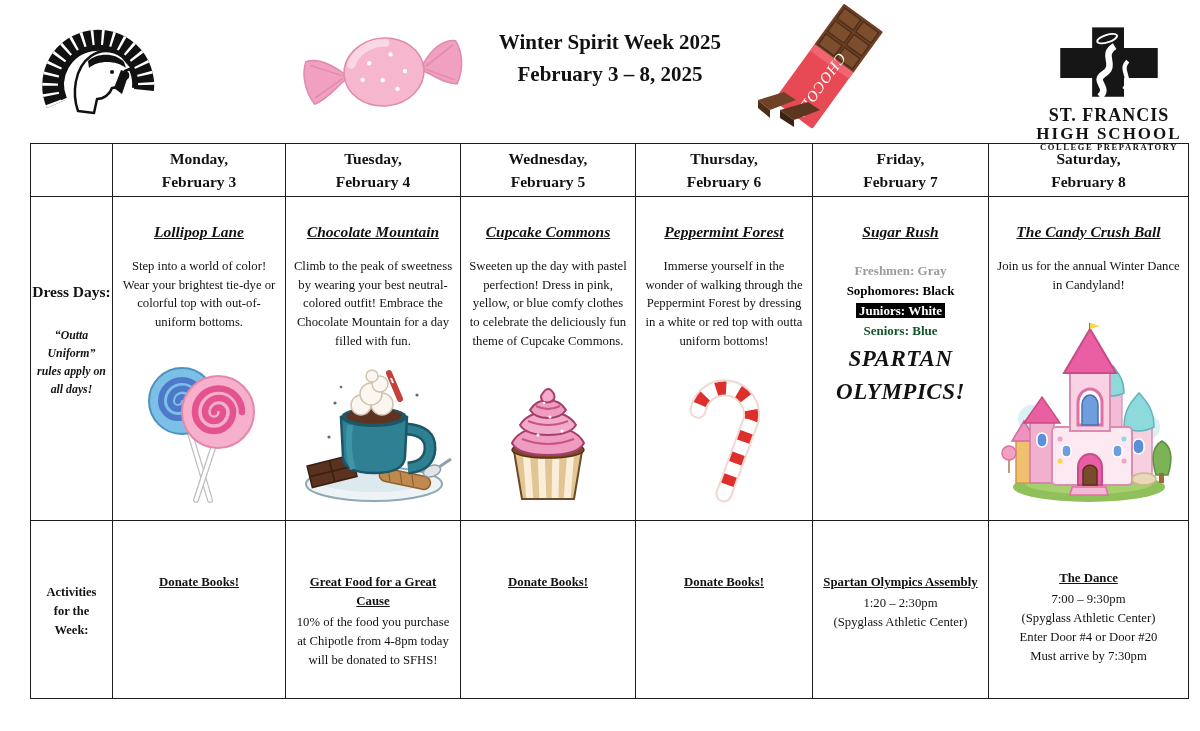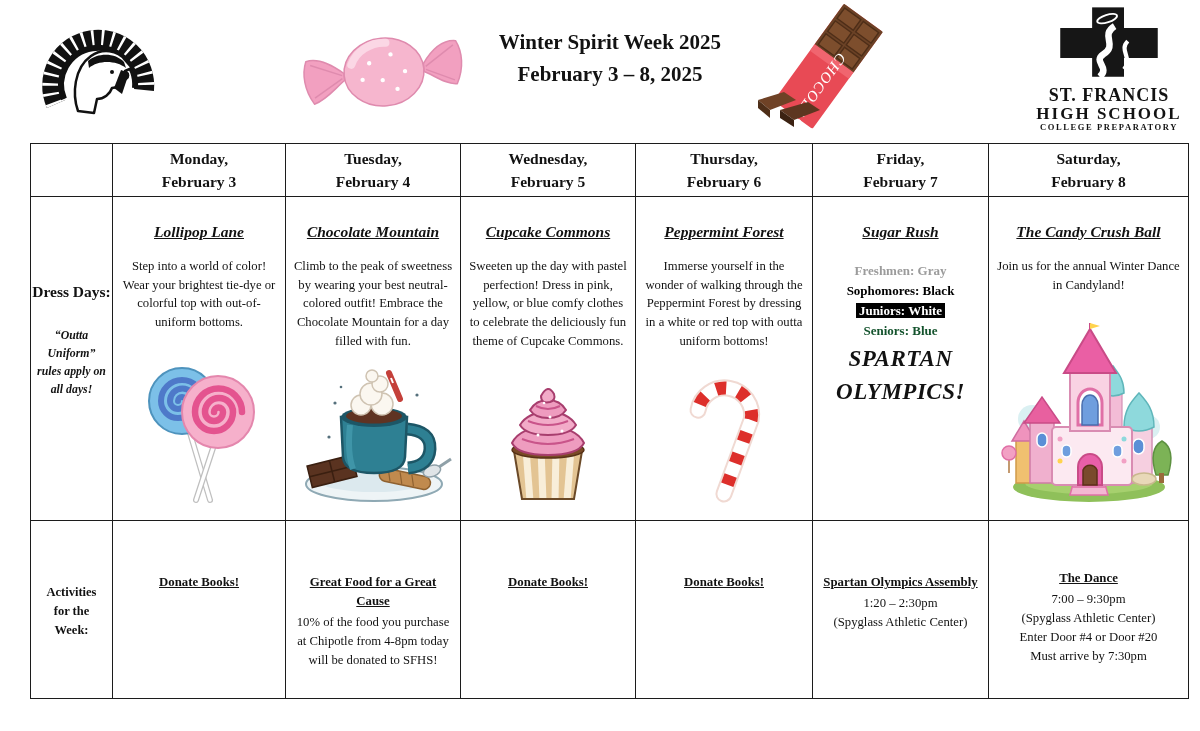--- a/index.html
+++ b/index.html
@@ -5,21 +5,21 @@
   html,body{margin:0;padding:0;background:#fff;}
   .page{position:relative;width:1200px;height:731px;background:#fff;overflow:hidden;
         font-family:"Liberation Serif", serif;color:#121212;}
 
   
   .hdr-spartan{position:absolute;left:28px;top:6px;}
   .hdr-candy{position:absolute;left:300px;top:22px;}
   .hdr-title{position:absolute;left:445px;top:26px;width:330px;text-align:center;
              font-weight:bold;font-size:21px;line-height:32px;}
   .hdr-choc{position:absolute;left:752px;top:4px;}
-  .hdr-crest{position:absolute;left:1026px;top:4px;width:166px;text-align:center;}
+  .hdr-crest{position:absolute;left:1026px;top:24px;width:166px;text-align:center;}
   .crest-line1{font-weight:bold;font-size:18px;letter-spacing:1px;line-height:19px;}
   .crest-line2{font-weight:bold;font-size:17px;letter-spacing:2px;line-height:17px;}
   .crest-line3{font-weight:bold;font-size:8.5px;letter-spacing:1.6px;line-height:11px;}
 
   
   table.grid{position:absolute;left:30px;top:143px;width:1158px;border-collapse:collapse;table-layout:fixed;}
   table.grid td{border:1.6px solid #1c1c1c;vertical-align:top;padding:0;}
   td.satcol{border-left:1.6px solid #dcab80;}
   tr.hdr-row td{height:52px;vertical-align:middle;text-align:center;
                 font-weight:bold;font-size:15.5px;line-height:1.5;}

